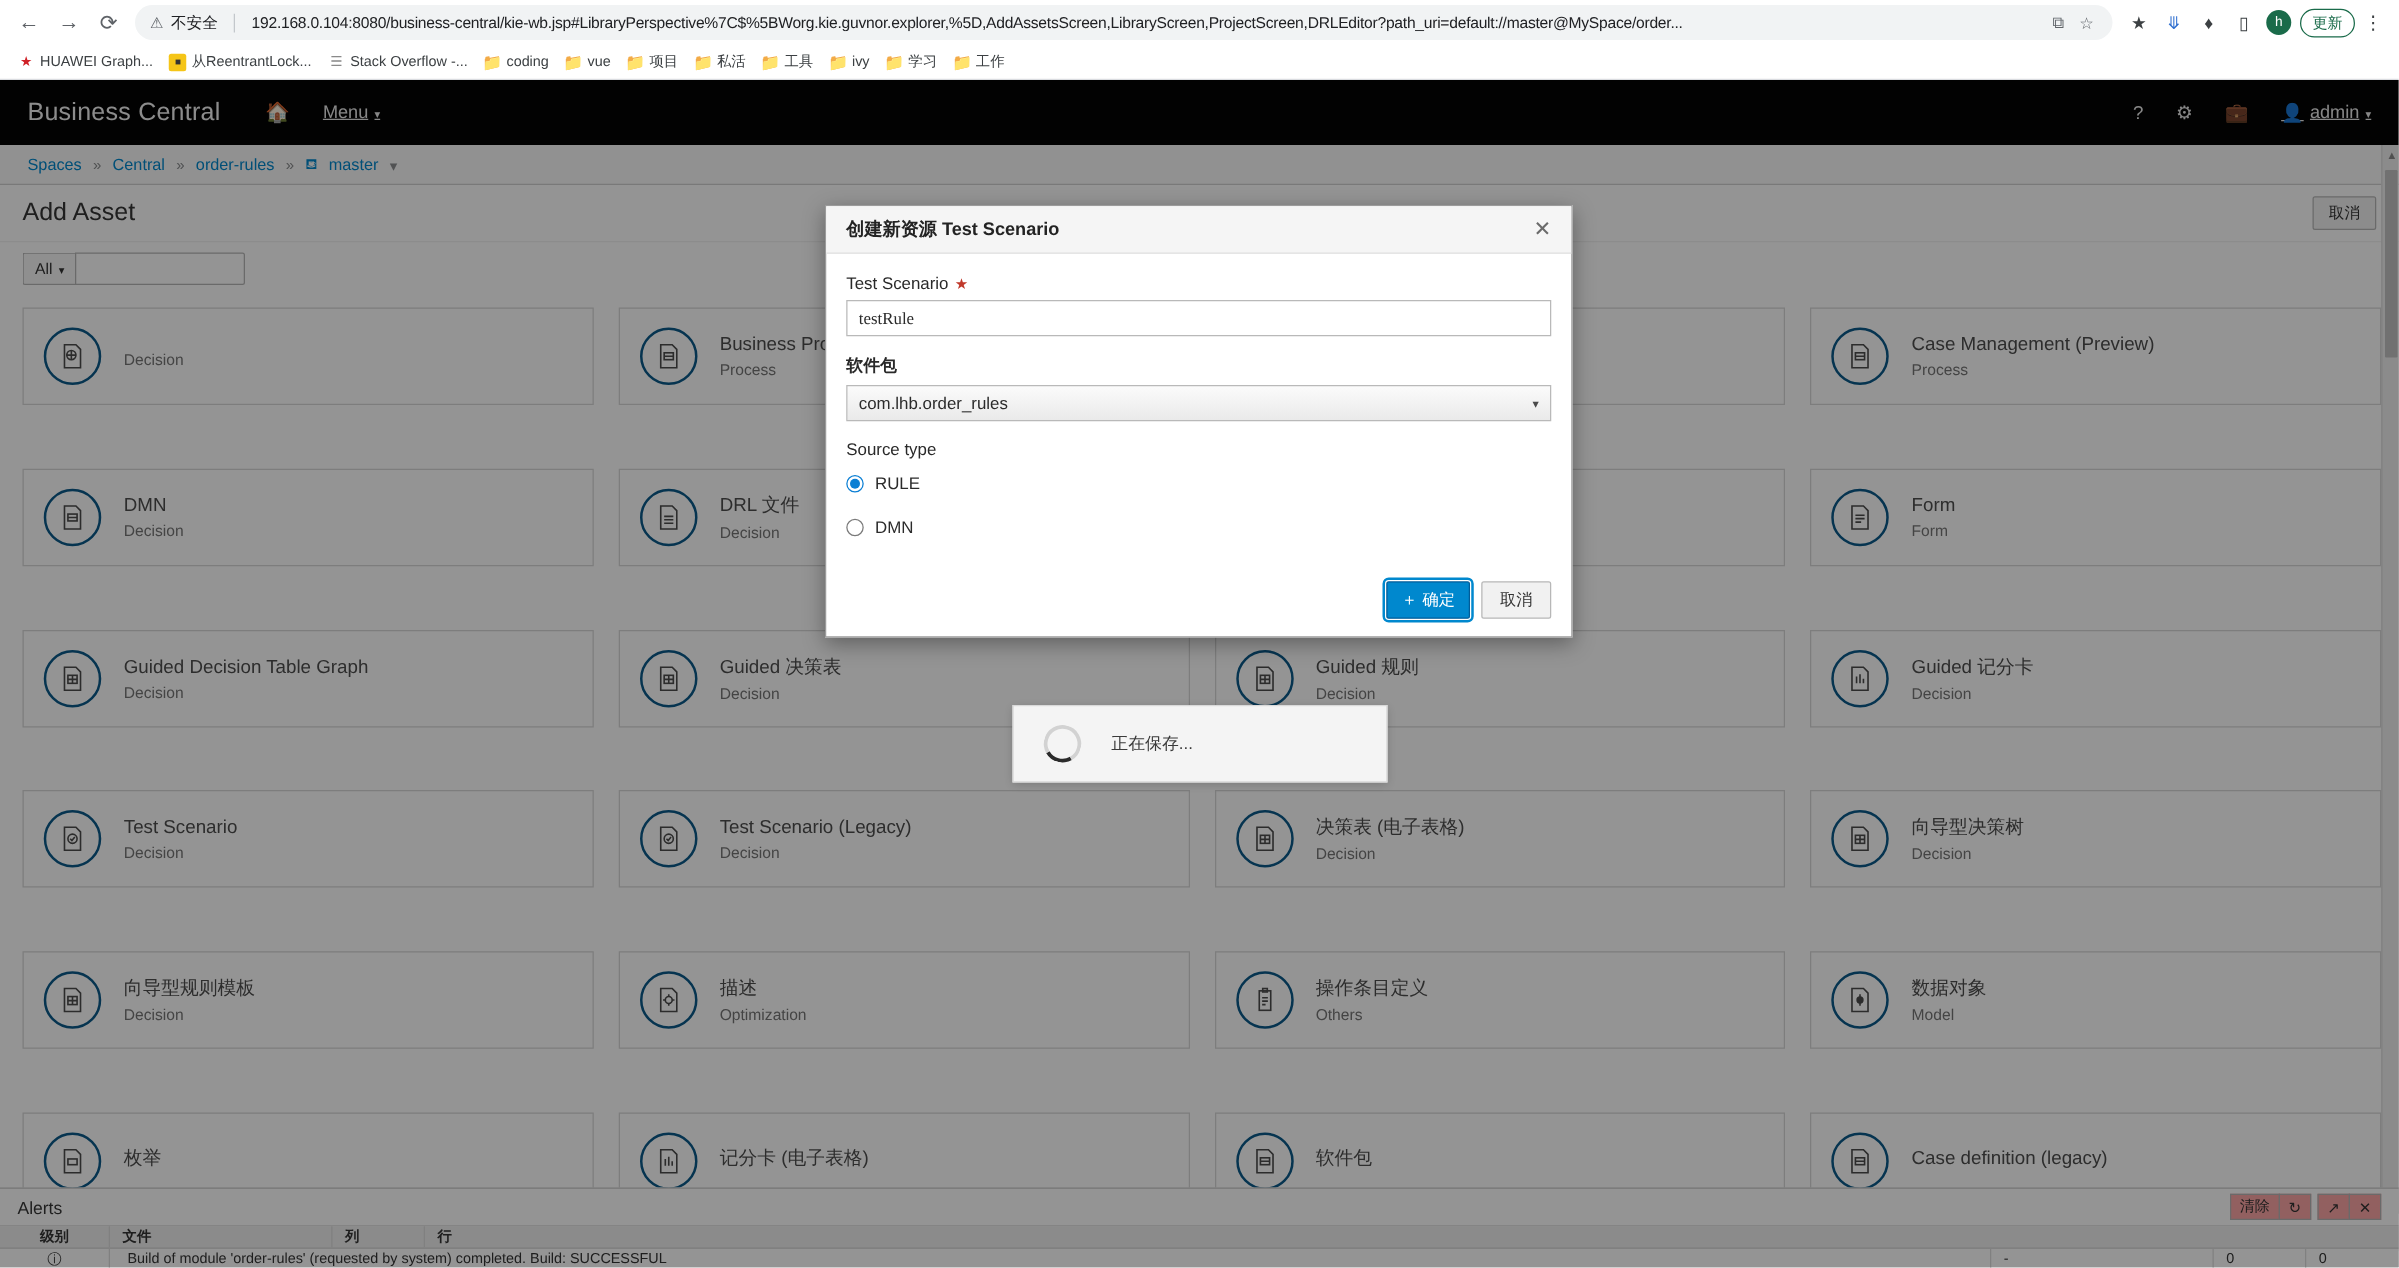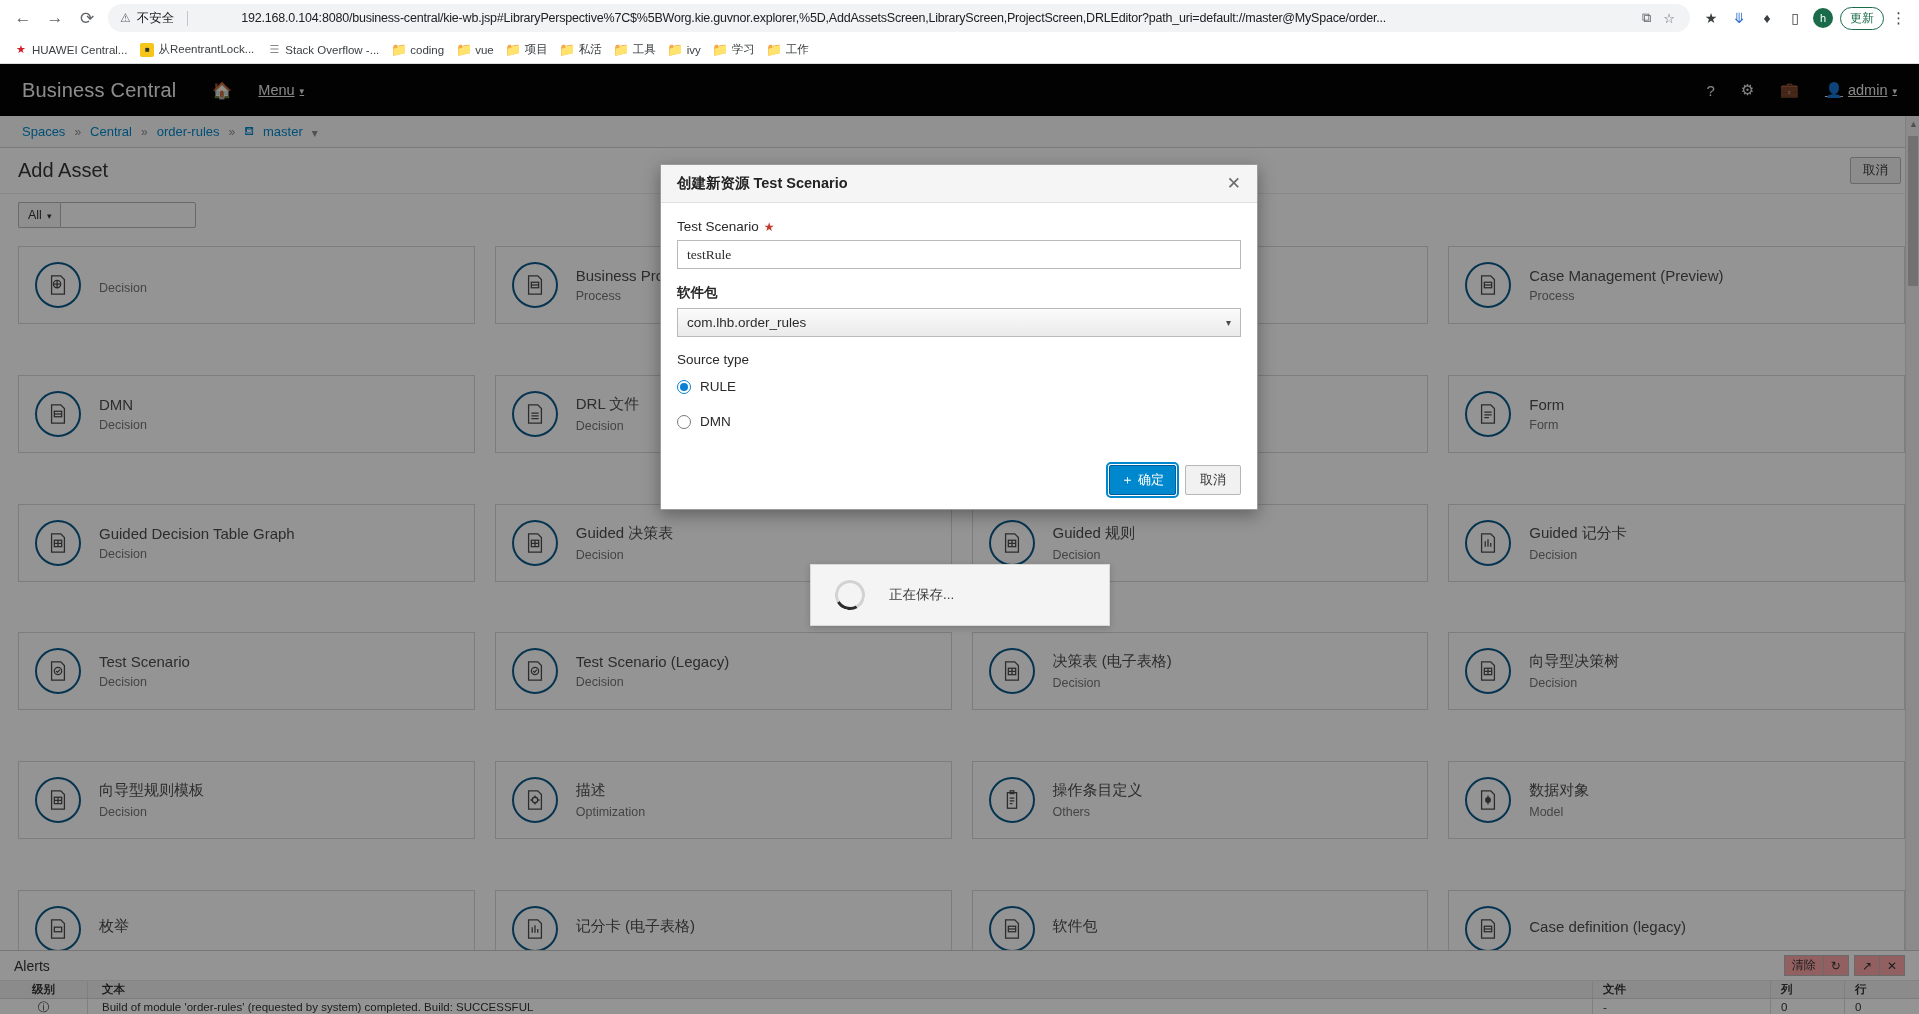--- a/index.html
+++ b/index.html
@@ -22,21 +22,21 @@
   }
   .omnibox {
     flex: 1; height: 28px; margin: 0 6px 0 4px;
     background: #f1f3f4; border-radius: 14px;
     display: flex; align-items: center; padding: 0 12px; gap: 6px;
     font-size: 12.5px; color: #202124; overflow:hidden; white-space:nowrap;
   }
   .warn-ico { color:#5f6368; font-size:12px; }
   .not-secure { color:#202124; font-size:12.5px; }
   .vsep { width:1px; height:15px; background:#c3c7cb; margin:0 7px; }
-  .url { overflow:hidden; text-overflow: ellipsis; white-space:nowrap; flex:1; letter-spacing:-0.2px;margin-left:40px;}
+  .url { overflow:hidden; text-overflow: ellipsis; white-space:nowrap; flex:1; letter-spacing:-0.2px;}
   .omni-ico { color:#5f6368; font-size:13px; padding:0 3px; }
   .chrome-ico { width:26px; height:26px; display:flex; align-items:center;justify-content:center; font-size:14px; color:#3c4043;}
   .avatar-h {
     width:20px;height:20px;border-radius:50%;background:#1a6b4a;color:#fff;
     font-size:11px;display:flex;align-items:center;justify-content:center;margin:0 3px;
   }
   .update-pill {
     border:1px solid #1a6b4a;color:#1a6b4a;border-radius:12px;
     font-size:12px;padding:2px 9px;margin-left:2px;
   }
@@ -243,21 +243,21 @@
     <div class="chrome-ico" style="color:#2f6fd0">⤋</div>
     <div class="chrome-ico">♦</div>
     <div class="chrome-ico">▯</div>
     <div class="avatar-h">h</div>
     <div class="update-pill">更新</div>
     <div class="kebab">⋮</div>
   </div>
   <div class="bookmarks">
     <div class="bm">
       <span class="bm-ico" style="color:#cf2127">★</span>
-      <span>HUAWEI Central...</span>
+      <span>HUAWEI Graph...</span>
     </div>
     <div class="bm">
       <span class="bm-ico" style="background:#f5c518;color:#333;font-size:8px;border-radius:2px;">■</span>
       <span>从ReentrantLock...</span>
     </div>
     <div class="bm">
       <span class="bm-ico" style="color:#8a8a8a">☰</span>
       <span>Stack Overflow -...</span>
     </div>
     <div class="bm">
@@ -719,21 +719,20 @@
       <span class="alerts-btns">
         <span class="ab">清除</span>
         <span class="ab">↻</span>
         <span class="ab gap">↗</span>
         <span class="ab">✕</span>
       </span>
     </div>
     <div class="alerts-table">
       <div class="at-row at-head">
         <span class="c-lvl">级别</span>
-        <span class="c-txt">文本</span>
         <span class="c-file">文件</span>
         <span class="c-col">列</span>
         <span class="c-row">行</span>
       </div>
       <div class="at-row">
         <span class="c-lvl">ⓘ</span>
         <span class="c-txt">Build of module 'order-rules' (requested by system) completed. Build: SUCCESSFUL</span>
         <span class="c-file">-</span>
         <span class="c-col">0</span>
         <span class="c-row">0</span>

